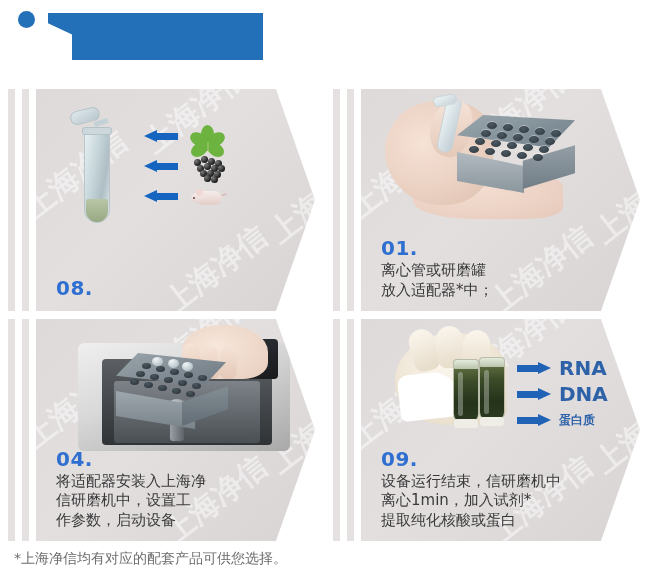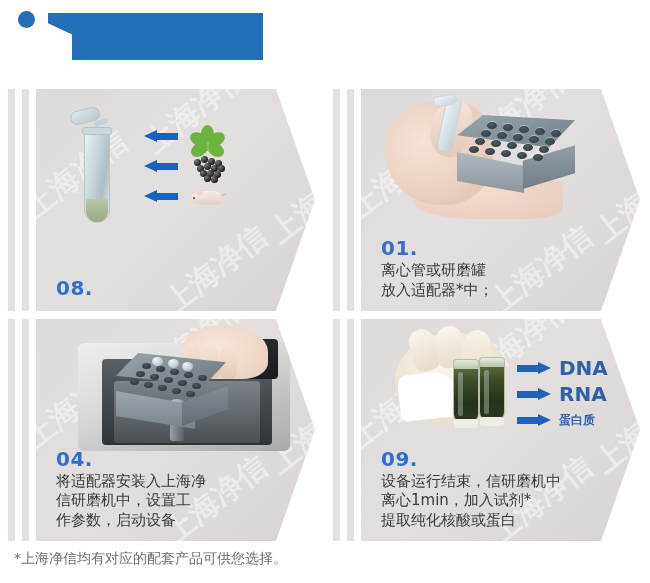--- a/index.html
+++ b/index.html
@@ -579,25 +579,25 @@
         <div class="vial" style="left:84px; top:24px;">
           <div class="vial-cap"></div>
           <div class="vial-gloss"></div>
         </div>
         <div class="vial-base" style="position:absolute; left:85px; top:84px;"></div>
       </div>
 
       <div class="p4-labels">
         <div class="p4-row">
           <div class="arr-right"></div>
-          <div class="p4-label">DNA</div>
+          <div class="p4-label">RNA</div>
         </div>
         <div class="p4-row">
           <div class="arr-right"></div>
-          <div class="p4-label">RNA</div>
+          <div class="p4-label">DNA</div>
         </div>
         <div class="p4-row">
           <div class="arr-right"></div>
           <div class="p4-label cn">蛋白质</div>
         </div>
       </div>
 
       <div class="ptext">
         <div class="pnum">09.</div>
         <div class="pdesc">设备运行结束，信研磨机中

